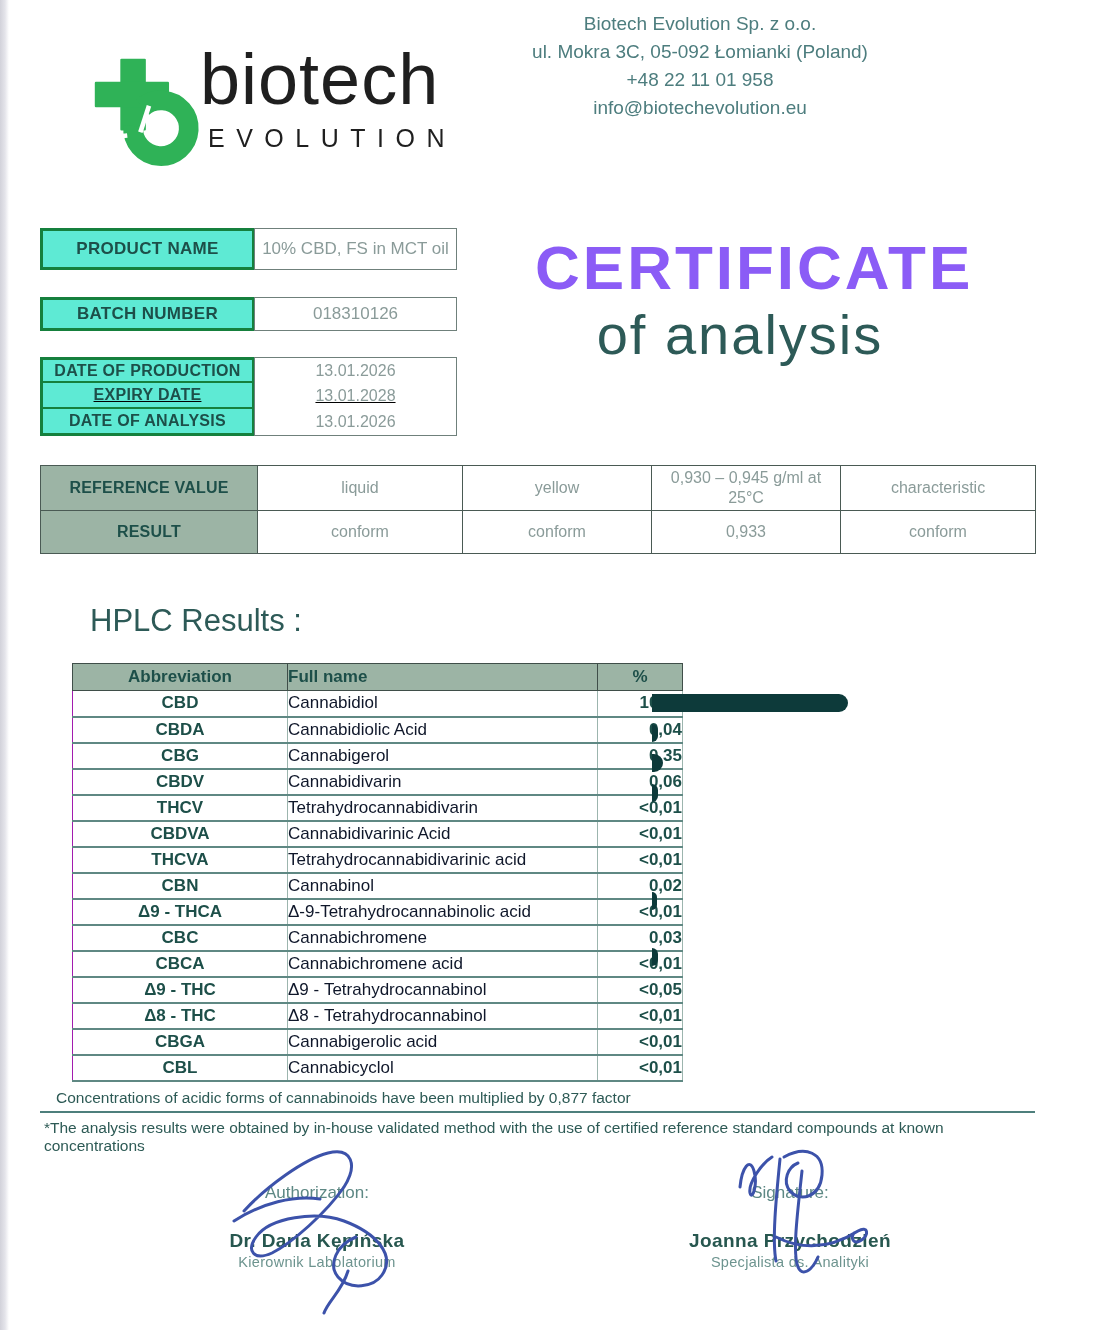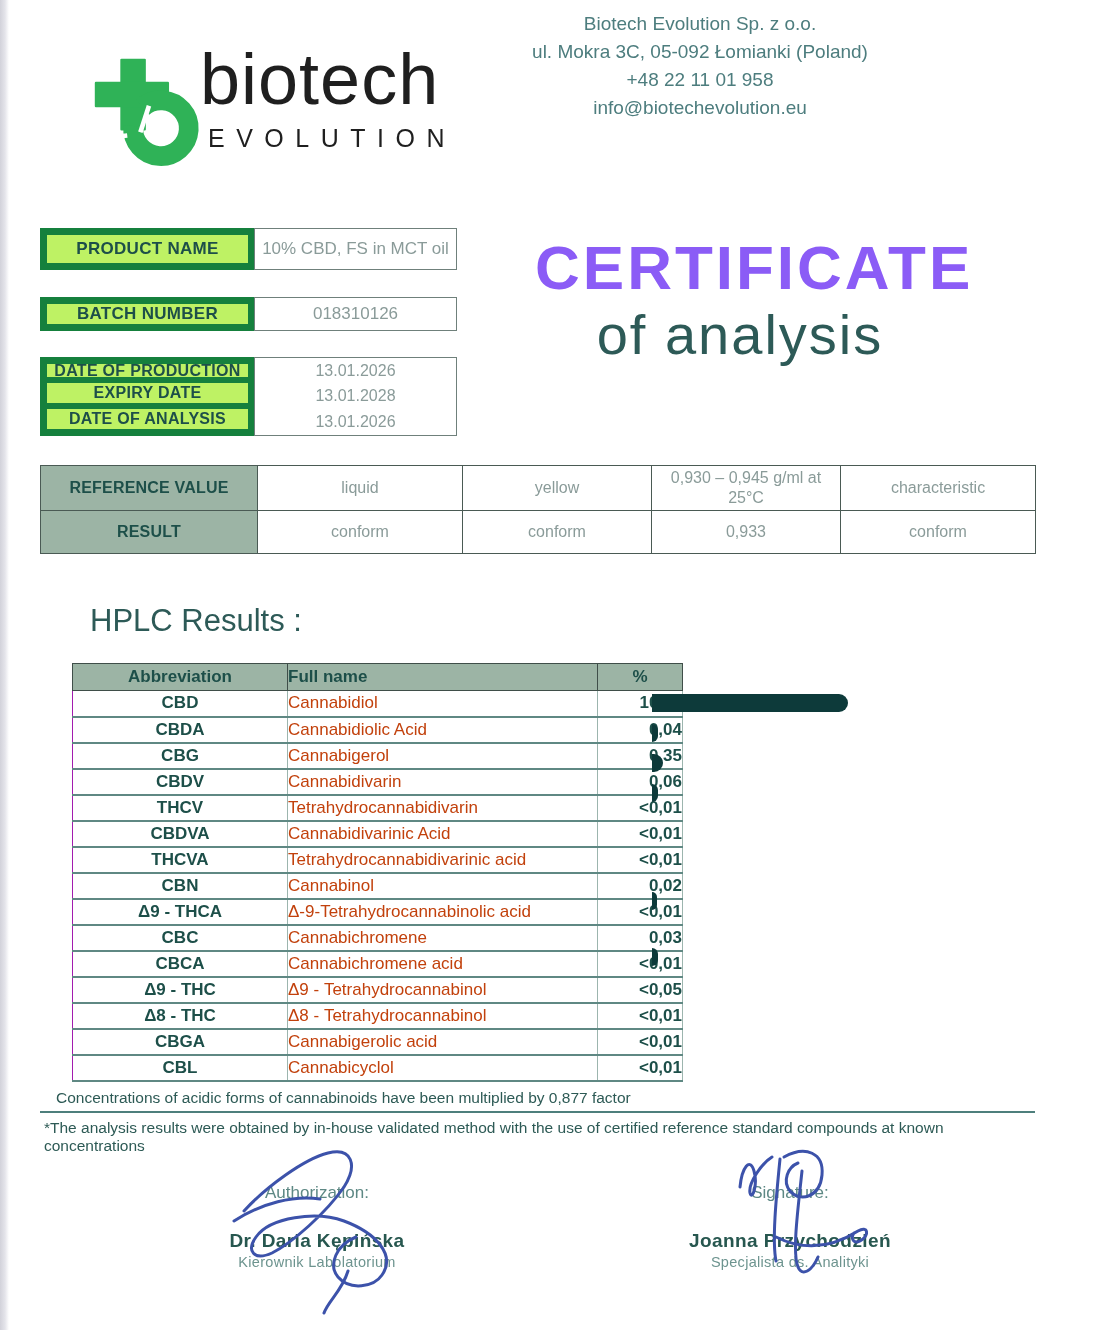--- a/index.html
+++ b/index.html
@@ -20,54 +20,54 @@
            color:#1f1f1f;letter-spacing:11.5px;}
 
   
   .cert1{position:absolute;left:535px;top:232px;width:410px;text-align:center;
          font-size:62px;font-weight:700;letter-spacing:3px;color:#8b5cf6;}
   .cert2{position:absolute;left:535px;top:302px;width:410px;text-align:center;
          font-size:56px;font-weight:300;letter-spacing:2px;color:#2d5a57;}
 
   
   .frow{position:absolute;left:40px;display:flex;}
-  .fl{box-sizing:border-box;width:215px;background:#bef264;border:7px solid #15803d;
+  .fl{box-sizing:border-box;width:215px;background:#5eead4;border:3px solid #15803d;
       display:flex;align-items:center;justify-content:center;
       color:#1d4f49;font-weight:700;font-size:17px;letter-spacing:.3px;}
   .fv{box-sizing:border-box;width:203px;background:#fff;border:1px solid #6f807b;margin-left:-1px;
       display:flex;align-items:center;justify-content:center;
       color:#8a9b99;font-size:17px;}
   .f0{top:228px;height:42px;}
   .f1{top:297px;height:34px;}
   .f2{top:357px;height:27px;}
   .f3{top:383px;height:27px;}
   .f4{top:409px;height:27px;}
   .f2 .fl,.f3 .fl,.f4 .fl{font-size:16px;}
   .f2 .fv,.f3 .fv,.f4 .fv{font-size:16px;}
   .f3{margin-top:0;} .f3,.f4{left:40px;}
-  .f3{top:383px;} .f4{top:409px;}
+  .f3{top:383px;text-decoration:underline;} .f4{top:409px;}
   .stack .fl,.stack .fv{border-top-width:0;}
 
   
   table.ptable{position:absolute;left:40px;top:465px;border-collapse:collapse;table-layout:fixed;}
   table.ptable td{box-sizing:border-box;border:1px solid #4a5a54;text-align:center;
                   vertical-align:middle;font-size:16px;padding:2px 6px;}
   td.phead{background:#9cb4a5;color:#1d4f49;font-weight:700;letter-spacing:.2px;}
   td.pval{color:#8a9b99;background:#fff;line-height:20px;}
 
   
   .hplc-heading{position:absolute;left:90px;top:603px;font-size:31px;color:#2d5a57;font-weight:400;}
   table.htable{position:absolute;left:40px;top:663px;border-collapse:collapse;table-layout:fixed;margin-left:32px;}
   table.htable td{box-sizing:border-box;vertical-align:middle;font-size:17px;padding:0;}
   tr.hhead td{background:#9cb4a5;border:1px solid #3f4e49;height:27px;
               color:#1d4f49;font-weight:700;}
   tr.hrow td{height:26px;border-left:1px solid #a21caf;border-right:1px solid #9cb5ae;
              border-bottom:2px solid #5f8883;background:#fff;}
   td.ca{text-align:center;color:#1d4f49;font-weight:700;}
-  td.cf{text-align:left;padding-left:7px;color:#c2410c;font-weight:400;}
+  td.cf{text-align:left;padding-left:7px;color:#0f172a;font-weight:400;}
   tr.hhead td.cf{color:#1d4f49;font-weight:700;}
   td.cp{text-align:right;padding-right:9px;color:#1d4f49;font-weight:700;}
   tr.hhead td.cp{text-align:center;padding-right:0;}
 
   
   .bars{position:absolute;left:652px;top:690px;width:240px;}
   .bar-slot{height:26px;}
   .bar{height:18px;margin-top:4px;border-radius:0 9px 9px 0;}
 
   

